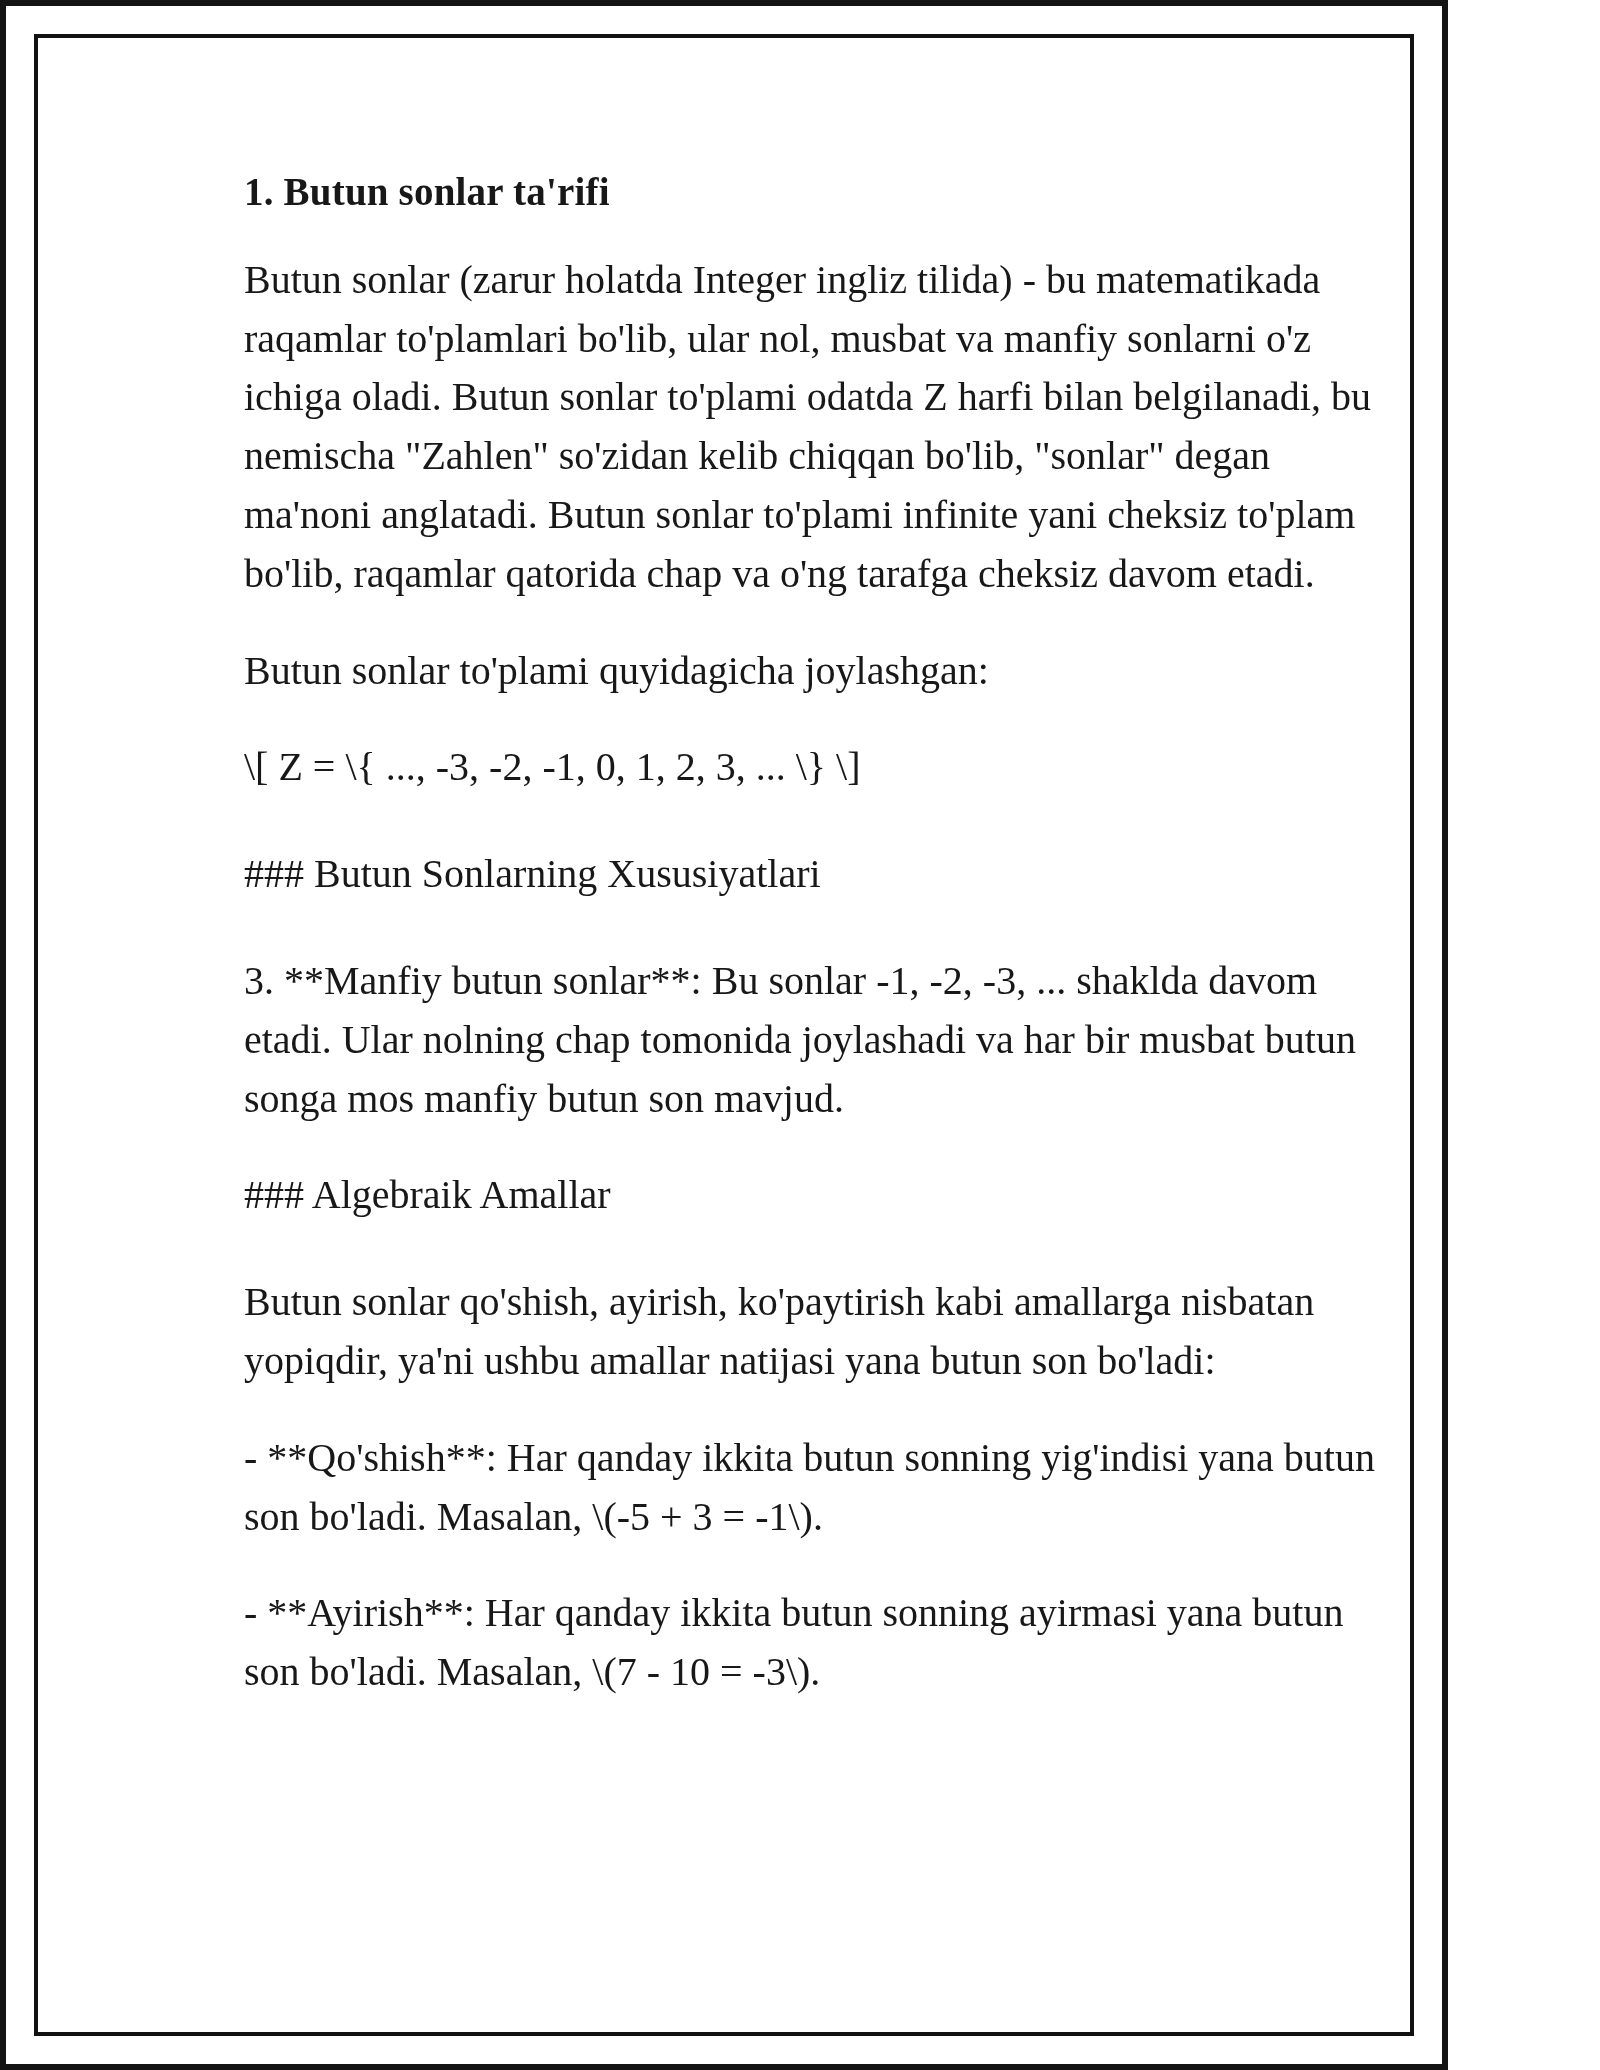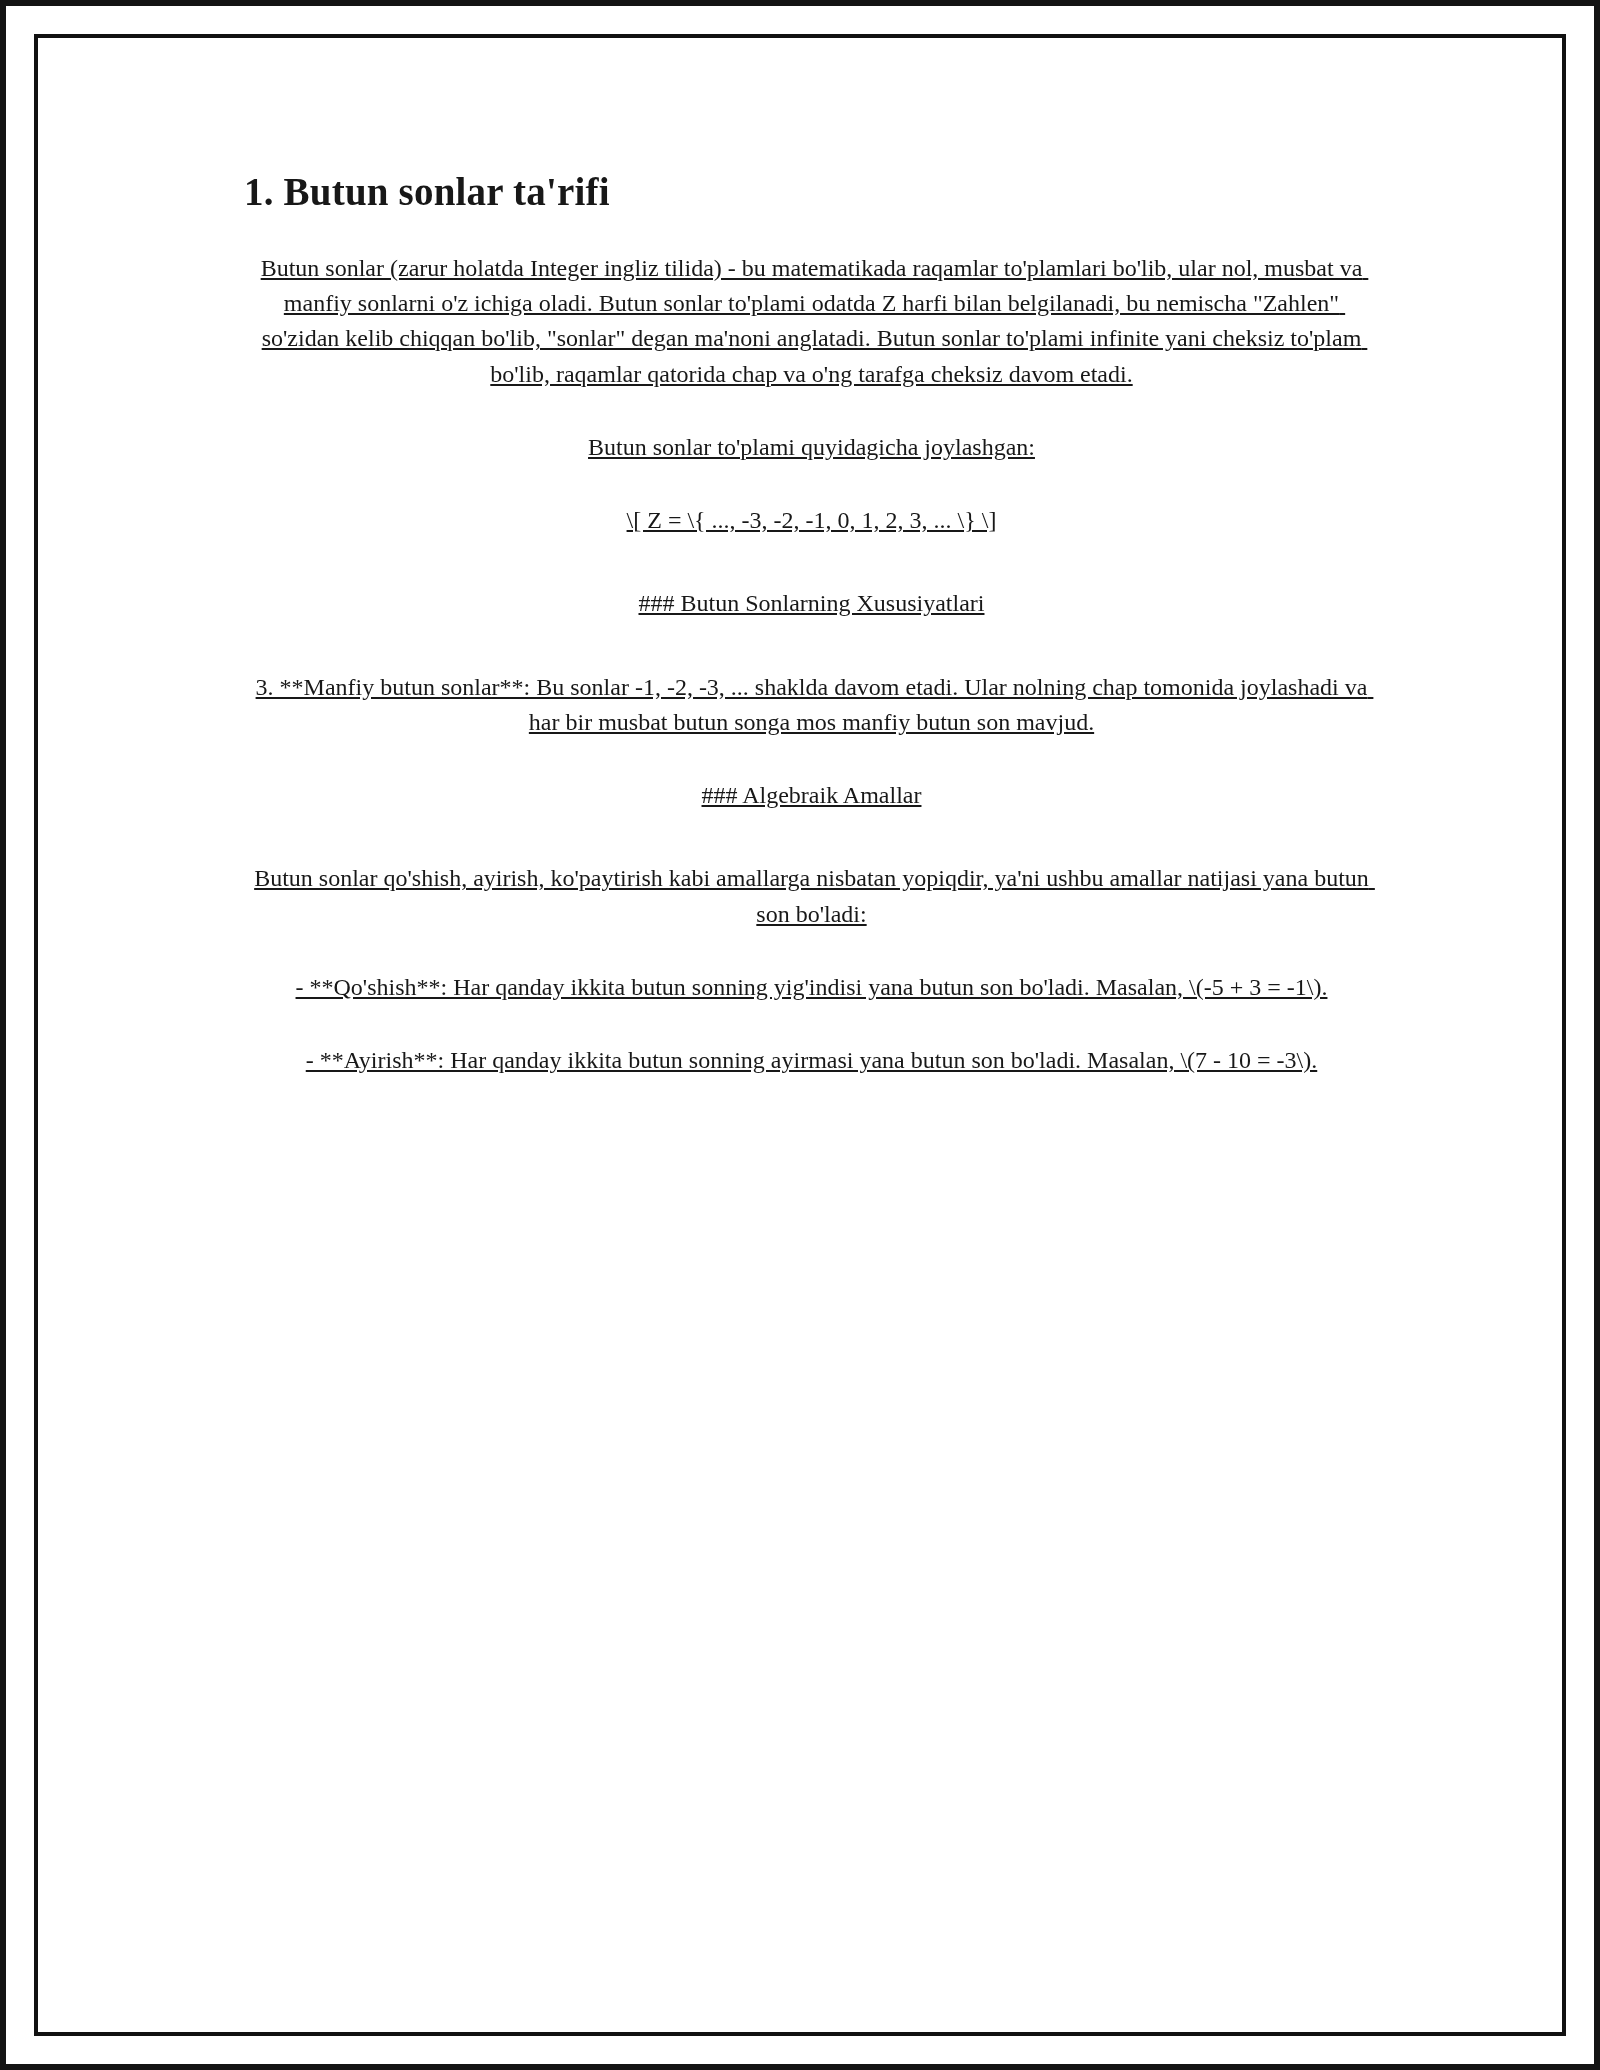--- a/index.html
+++ b/index.html
@@ -4,21 +4,21 @@
 <title>Butun sonlar ta'rifi</title>
 <style>
   html, body {
     margin: 0;
     padding: 0;
     background: #ffffff;
   }
 
   .page-frame {
     position: relative;
-    width: 1600px;
+    width: 1448px;
     height: 2070px;
     box-sizing: border-box;
     background: #ffffff;
     
     border: 6px solid #141414;
     overflow: hidden;
   }
 
   
   .page-frame-inner {
@@ -55,26 +55,25 @@
 
   .doc-heading {
     font-size: 39px;
     font-weight: bold;
     line-height: 1.25;
     margin: 0 0 34px 0;
     letter-spacing: 0.2px;
   }
 
   .doc-para {
-    font-size: 24px;
+    font-size: 40px;
     line-height: 1.47;
     margin: 0 0 38px 0;
-    text-align: center;
+    text-align: left;
     white-space: pre-wrap;
-    text-decoration: underline;
   }
 
   .doc-para.math-block,
   .doc-para.md-heading {
     margin-bottom: 48px;
   }
 </style>
 </head>
 <body>
 

